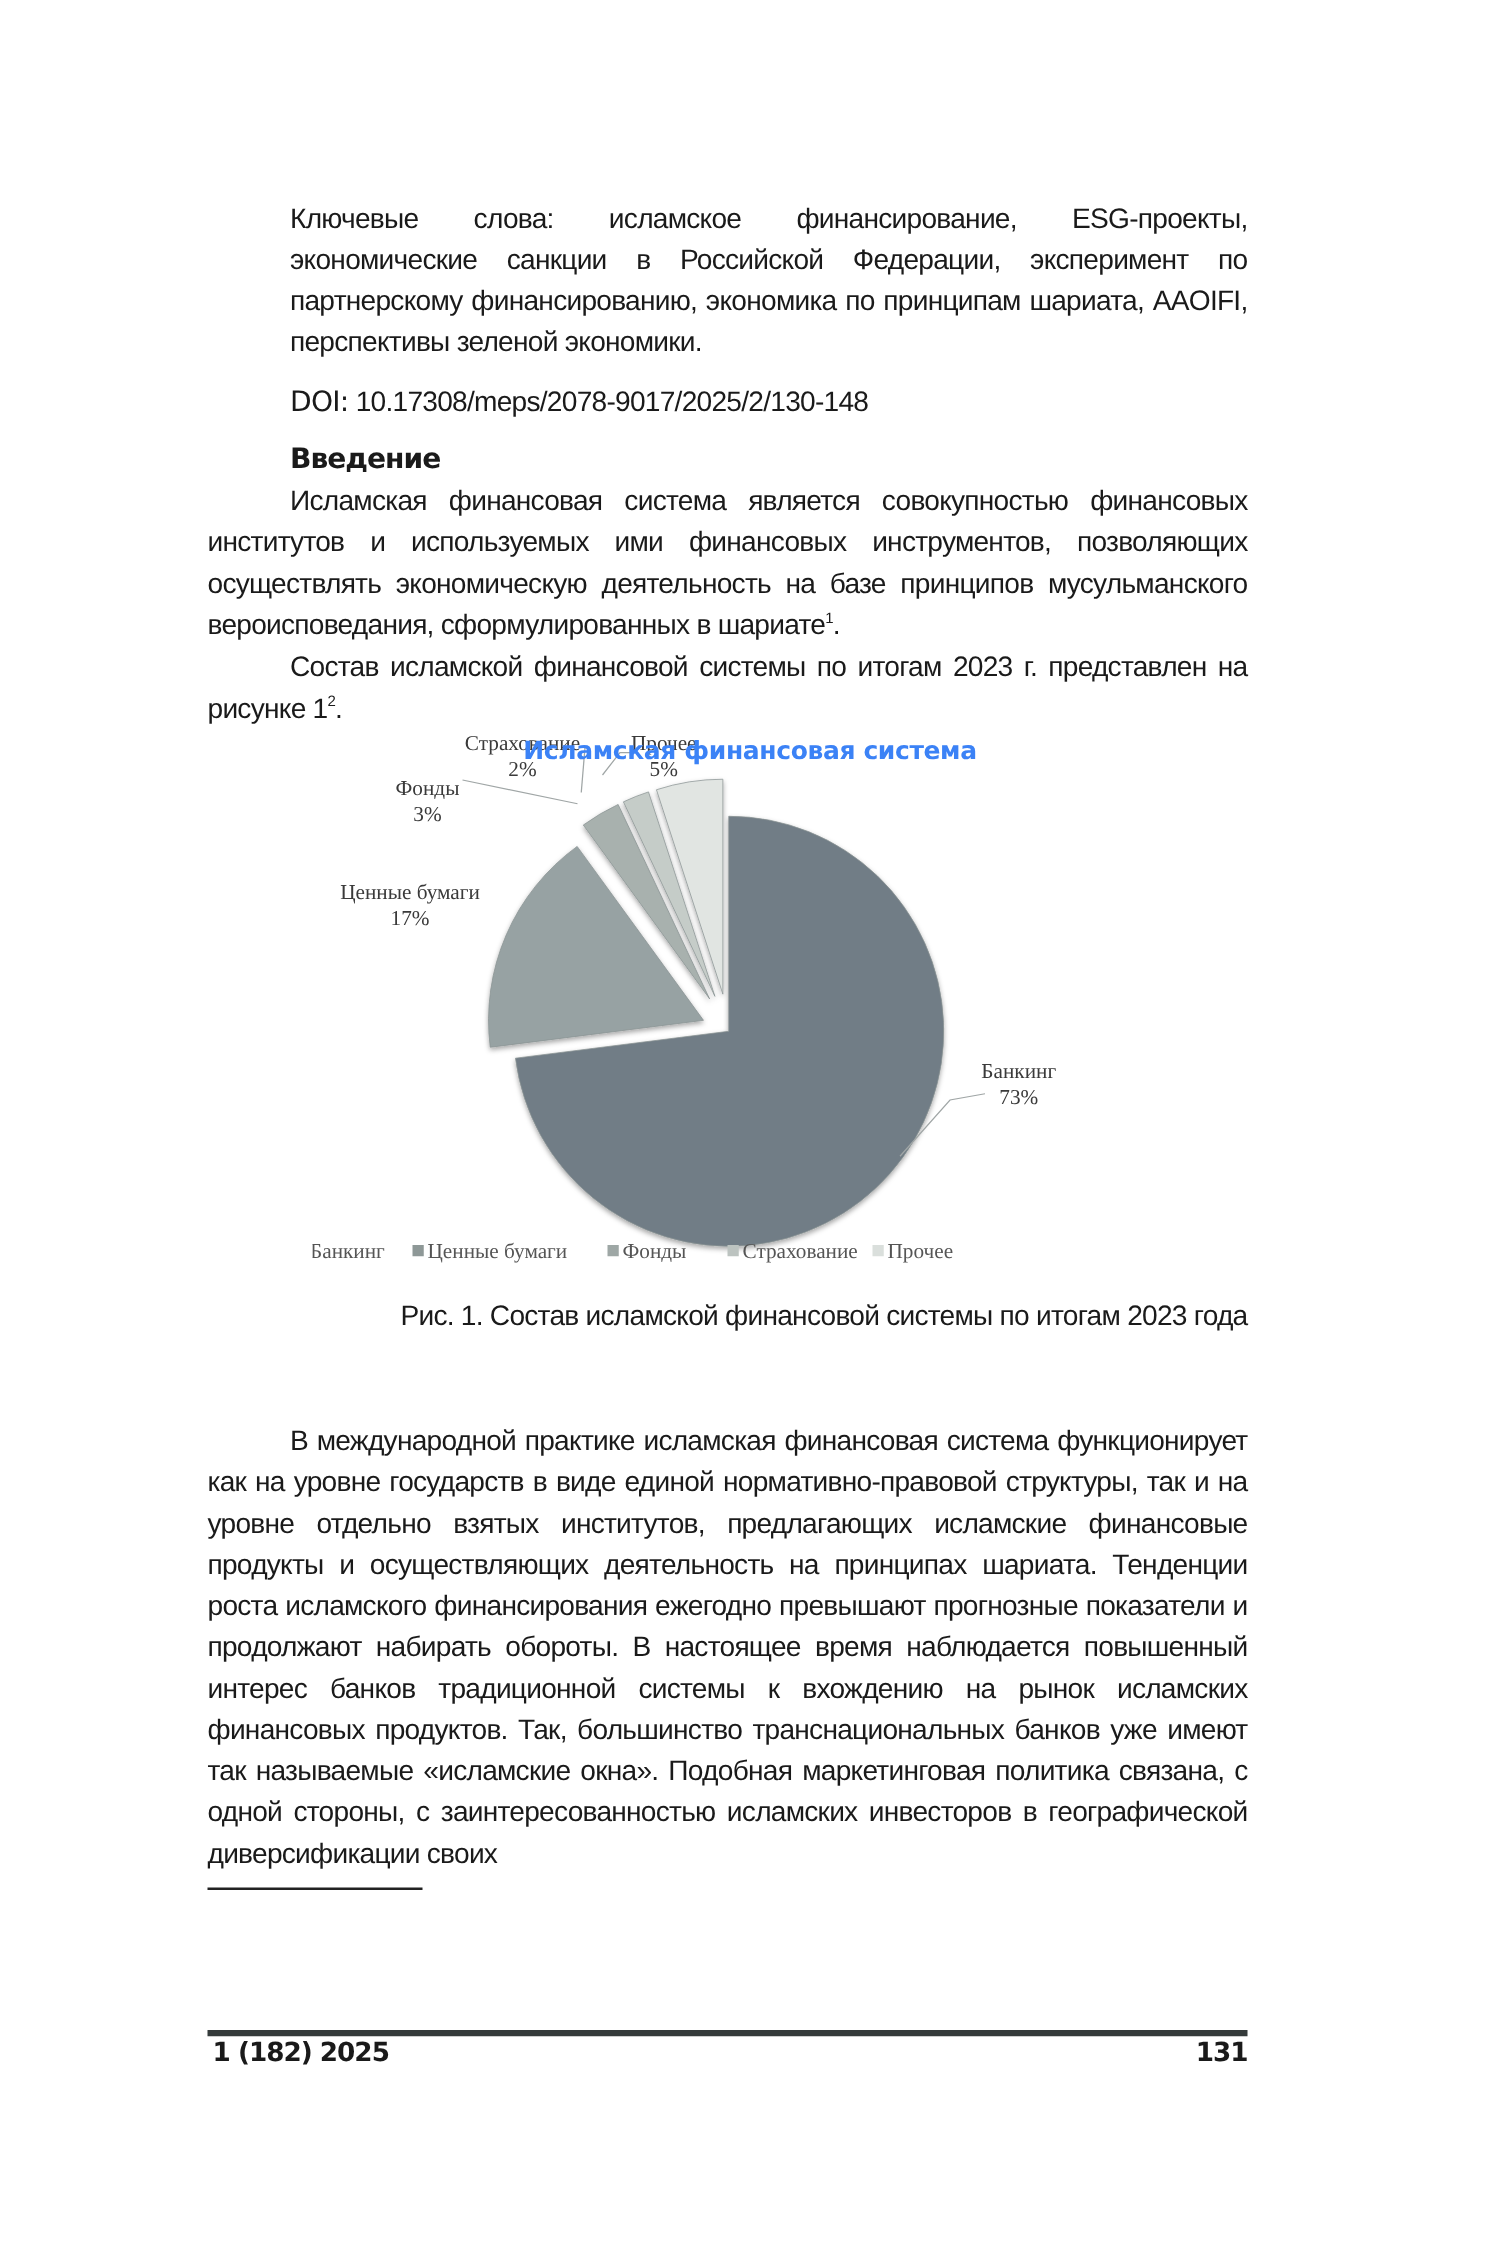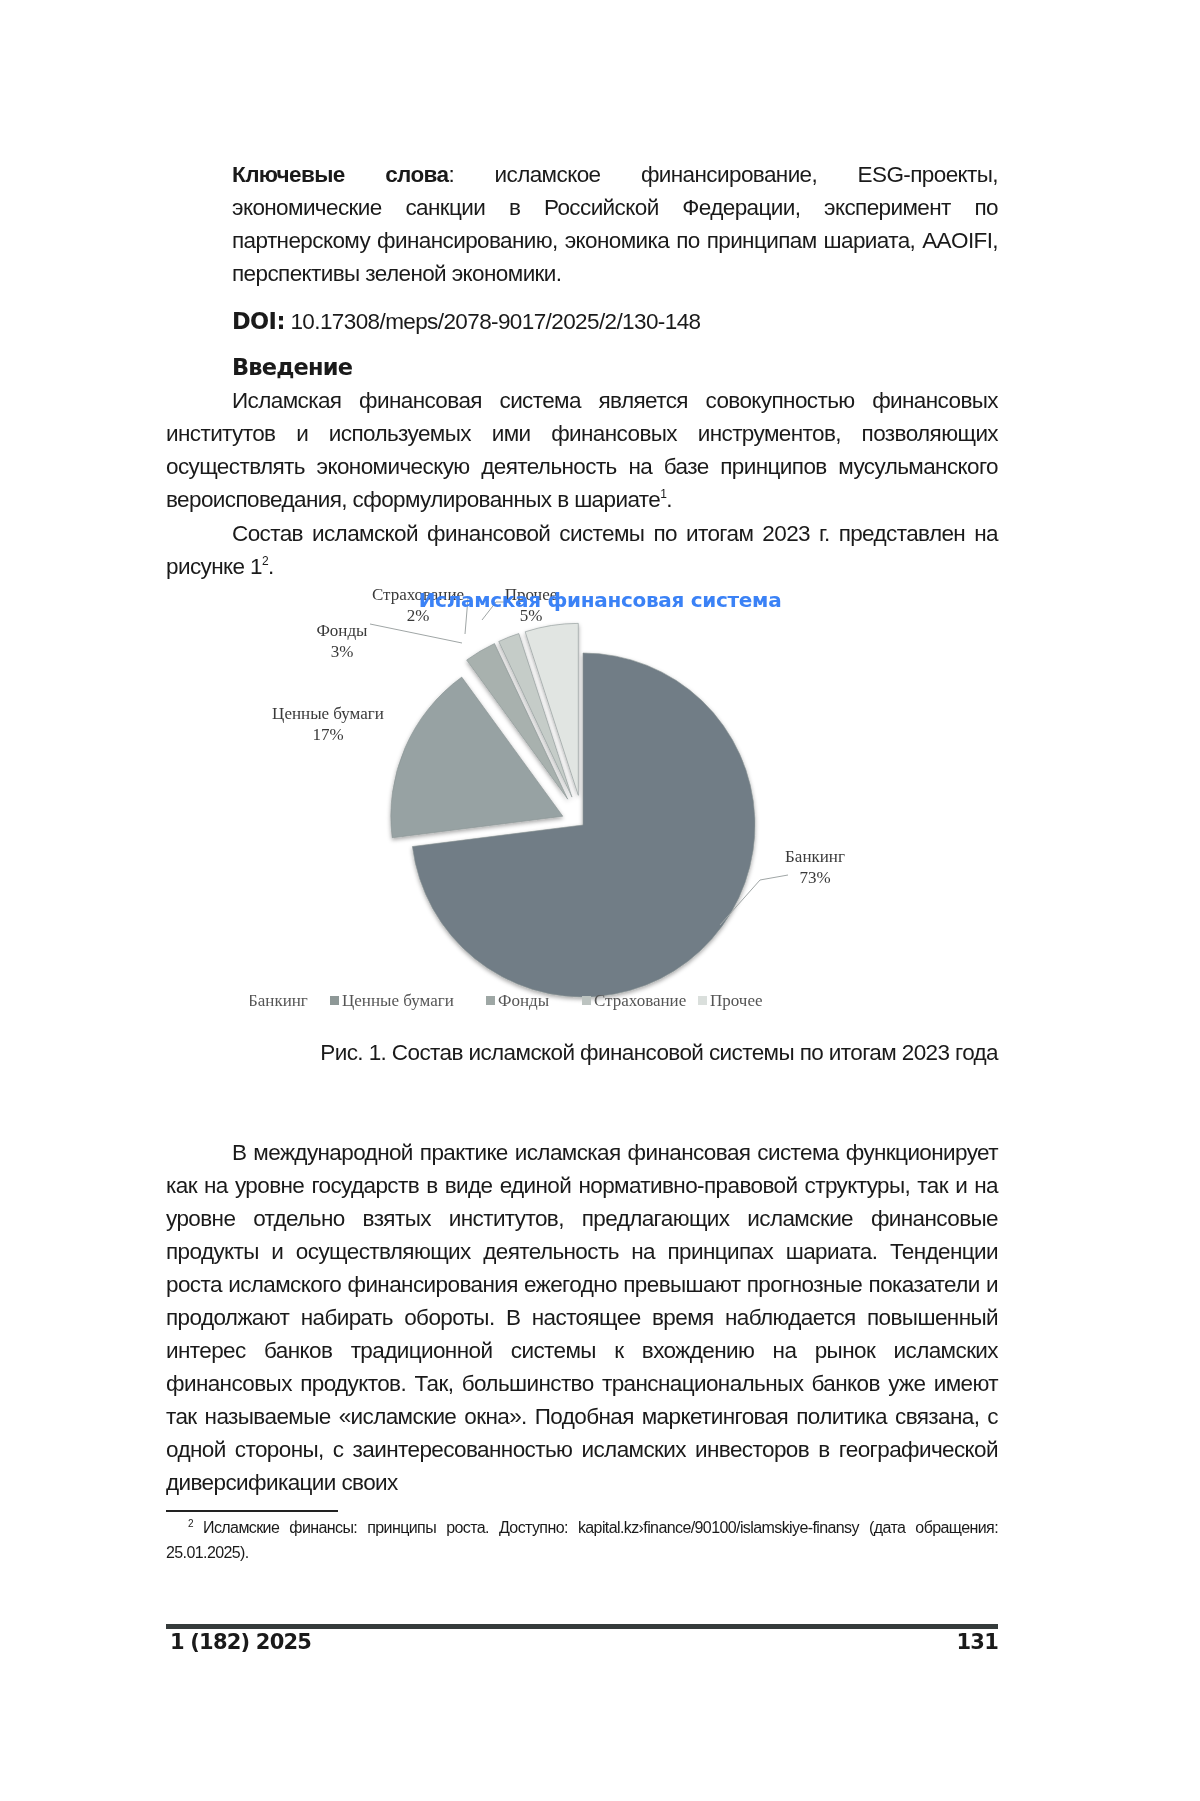--- a/index.html
+++ b/index.html
@@ -1,20 +1,20 @@
 <!DOCTYPE html>
 <html><head>
 <meta charset="utf-8">
 <style>
   html, body { margin: 0; padding: 0; background: #ffffff; }
   body { width: 1200px; height: 1801px; position: relative; overflow: hidden; font-family: "Liberation Sans", sans-serif; color: #1a1a1a; }
   .text-block { position: absolute; left: 166px; width: 832px; font-size: 22.5px; line-height: 33px; text-align: justify; letter-spacing: -0.6px; word-spacing: 0px; }
   .indent { text-indent: 66px; }
   .kw { top: 158px; padding-left: 66px; width: 766px; }
-  .b { font-weight: bold; margin-top: 41px; }
+  .b { font-weight: normal; margin-top: 41px; }
   .doi { top: 305px; left: 232px; }
   .intro-h { top: 351px; left: 232px; font-weight: bold; }
   .p1 { top: 384px; }
   .p2 { top: 517px; }
   sup { font-size: 12px; vertical-align: 9px; line-height: 0; }
   .chart-wrap { position: absolute; left: 250px; top: 580px; width: 700px; height: 440px; }
   .chart-title { position: absolute; left: 0; width: 700px; top: 8px; text-align: center; font-family: "DejaVu Sans", sans-serif; font-weight: bold; font-size: 20px; color: #3b82f6; letter-spacing: -0.3px; }
   svg text { font-family: "Liberation Serif", serif; }
   .caption { position: absolute; left: 166px; width: 832px; top: 1040px; text-align: right; font-size: 22.5px; letter-spacing: -0.6px; }
   .p3 { top: 1136px; }
@@ -106,18 +106,17 @@
       </g>
   </svg>
 </div>
 
 <div class="caption">Рис. 1. Состав исламской финансовой системы по итогам 2023 года</div>
 
 <div class="text-block indent p3">В международной практике исламская финансовая система функционирует как на уровне государств в виде единой нормативно-правовой структуры, так и на уровне отдельно взятых институтов, предлагающих исламские финансовые продукты и осуществляющих деятельность на принципах шариата. Тенденции роста исламского финансирования ежегодно превышают прогнозные показатели и продолжают набирать обороты. В настоящее время наблюдается повышенный интерес банков традиционной системы к вхождению на рынок исламских финансовых продуктов. Так, большинство транснациональных банков уже имеют так называемые «исламские окна». Подобная маркетинговая политика связана, с одной стороны, с заинтересованностью исламских инвесторов в географической диверсификации своих</div>
 
 <div class="fn-rule"></div>
 <div class="footnotes">
-  <p class="fi"><sup>2</sup><span> Исламские финансы: принципы роста. Доступно: kapital.kz›finance/90100/islamskiye-finansy (дата обращения: 25.01.2025).</span></p>
 </div>
 
 <div class="footer-bar"></div>
 <div class="footer-left">1 (182) 2025</div>
 <div class="footer-right">131</div>
 
 </body></html>

